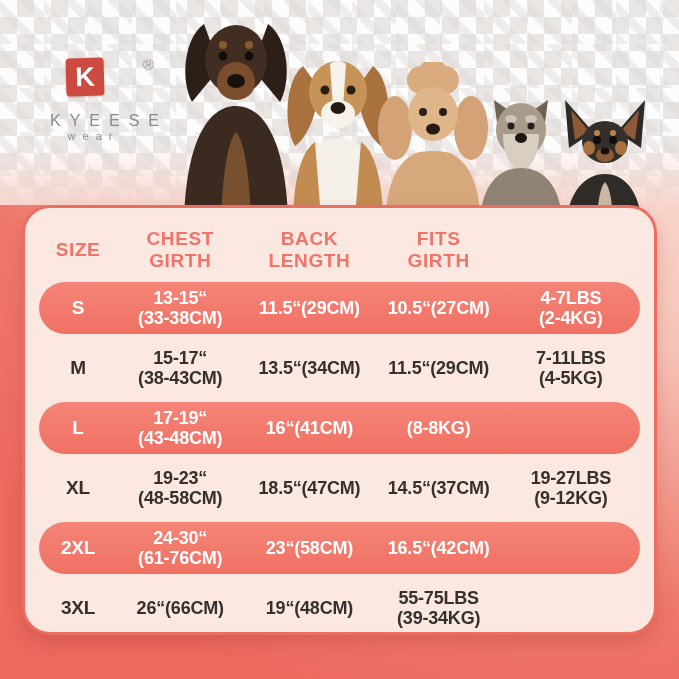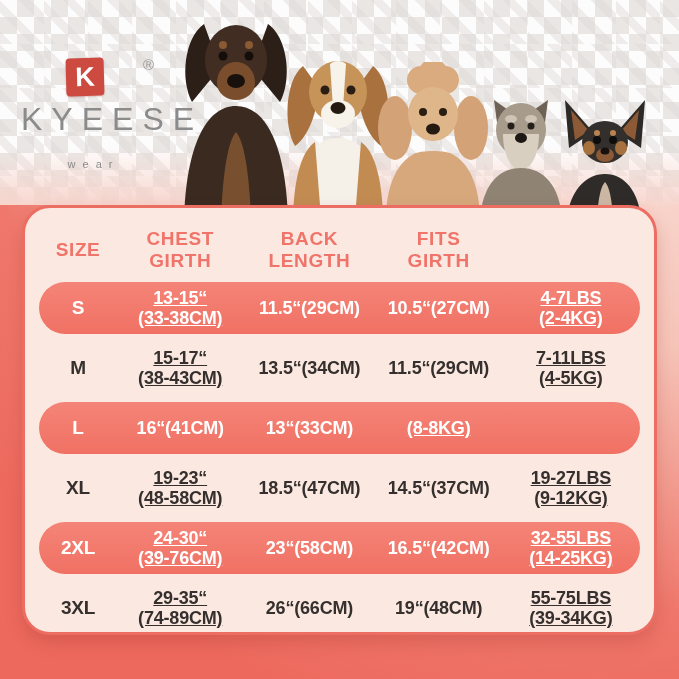--- a/index.html
+++ b/index.html
@@ -24,36 +24,36 @@
   .dog-poodle{left:374px;top:62px;width:118px;height:158px;}
   .dog-schnauzer{left:472px;top:88px;width:98px;height:132px;}
   .dog-chihuahua{left:551px;top:98px;width:108px;height:122px;}
   
   .brand{position:absolute;left:12px;top:58px;width:156px;text-align:center;color:#8c8c8c;}
   .brand-markrow{position:relative;height:42px;}
   .brand-mark{position:absolute;left:54px;top:0;width:38px;height:38px;background:#cc4a40;
     border-radius:4px;transform:rotate(-1.5deg);display:flex;align-items:center;justify-content:center;
     color:#fff;font-weight:700;font-size:27px;box-shadow:0 1px 2px rgba(120,40,30,.25);}
   .brand-reg{position:absolute;right:14px;top:-2px;font-size:15px;color:#9a9a9a;}
-  .brand-name{margin-top:1px;font-size:32px;font-weight:400;letter-spacing:9px;text-indent:9px;color:#8b8b8b;}
-  .brand-sub{margin-top:20px;font-size:11px;letter-spacing:7px;text-indent:7px;color:#8b8b8b;}
+  .brand-name{margin-top:12px;font-size:16px;font-weight:400;letter-spacing:9px;text-indent:9px;color:#8b8b8b;text-align:right;}
+  .brand-sub{margin-top:0;font-size:11px;letter-spacing:7px;text-indent:7px;color:#8b8b8b;}
   
   .panel{position:absolute;left:22px;top:205px;width:635px;height:430px;z-index:2;
     background:#fbe9e1;border:3px solid #ec6d61;border-radius:28px;box-sizing:border-box;
     box-shadow:0 8px 16px rgba(160,50,40,.25);padding:16px 12px 0 12px;}
   .thead{display:grid;grid-template-columns:13% 21% 22% 21% 23%;margin:4px 2px 10px 2px;}
   .th{display:flex;flex-direction:column;align-items:center;justify-content:center;
     color:#f0746a;font-weight:700;font-size:19px;letter-spacing:.6px;line-height:22px;text-align:center;}
   .row{display:grid;grid-template-columns:13% 21% 22% 21% 23%;align-items:center;
     height:52px;margin:0 2px 8px 2px;border-radius:28px;color:#35302e;}
   .row.highlight{background:linear-gradient(180deg,#f4крас 0,#f07164 100%);
     background:linear-gradient(180deg,#f48477 0%,#f07164 100%);color:#ffffff;}
   .cell{text-align:center;font-weight:700;font-size:18px;line-height:20px;letter-spacing:-.2px;}
   .cell.size{font-size:19px;}
-  .cell.two span{display:block;text-decoration:underline;}
+  .cell.two span{display:block;}
 </style>
 </head>
 <body>
 
 <div class="stage">
 
   <div class="hero">
 
     <div class="dog dog-doberman">
       <svg viewBox="0 0 140 212">
@@ -193,22 +193,25 @@
       <div class="cell">13.5“(34CM)</div>
       <div class="cell">11.5“(29CM)</div>
       <div class="cell two">
           <span>7-11LBS</span>
           <span>(4-5KG)</span>
         </div>
     </div>
 
     <div class="row highlight">
       <div class="cell size">L</div>
+      <div class="cell two">
+          <span>17-19“</span>
+          <span>(43-48CM)</span>
+        </div>
       <div class="cell">16“(41CM)</div>
-      <div class="cell">13“(33CM)</div>
       <div class="cell two">
           <span>(8-8KG)</span>
         </div>
     </div>
 
     <div class="row">
       <div class="cell size">XL</div>
       <div class="cell two">
           <span>19-23“</span>
           <span>(48-58CM)</span>
@@ -218,36 +221,28 @@
       <div class="cell two">
           <span>19-27LBS</span>
           <span>(9-12KG)</span>
         </div>
     </div>
 
     <div class="row highlight">
       <div class="cell size">2XL</div>
       <div class="cell two">
           <span>24-30“</span>
-          <span>(39-76CM)</span>
+          <span>(61-76CM)</span>
         </div>
       <div class="cell">23“(58CM)</div>
       <div class="cell">16.5“(42CM)</div>
-      <div class="cell two">
-          <span>32-55LBS</span>
-          <span>(14-25KG)</span>
-        </div>
     </div>
 
     <div class="row">
       <div class="cell size">3XL</div>
-      <div class="cell two">
-          <span>29-35“</span>
-          <span>(74-89CM)</span>
-        </div>
       <div class="cell">26“(66CM)</div>
       <div class="cell">19“(48CM)</div>
       <div class="cell two">
           <span>55-75LBS</span>
           <span>(39-34KG)</span>
         </div>
     </div>
 
   </div>
 </div>

